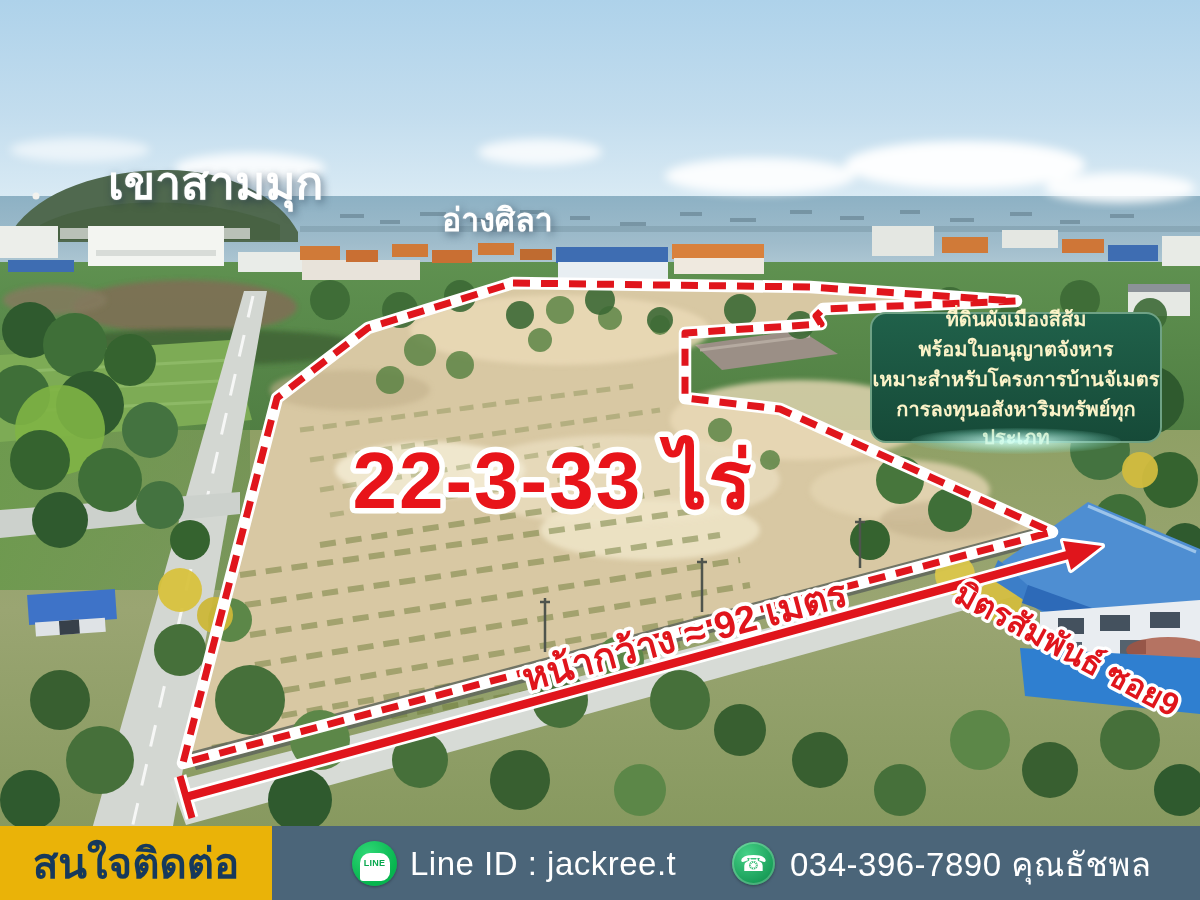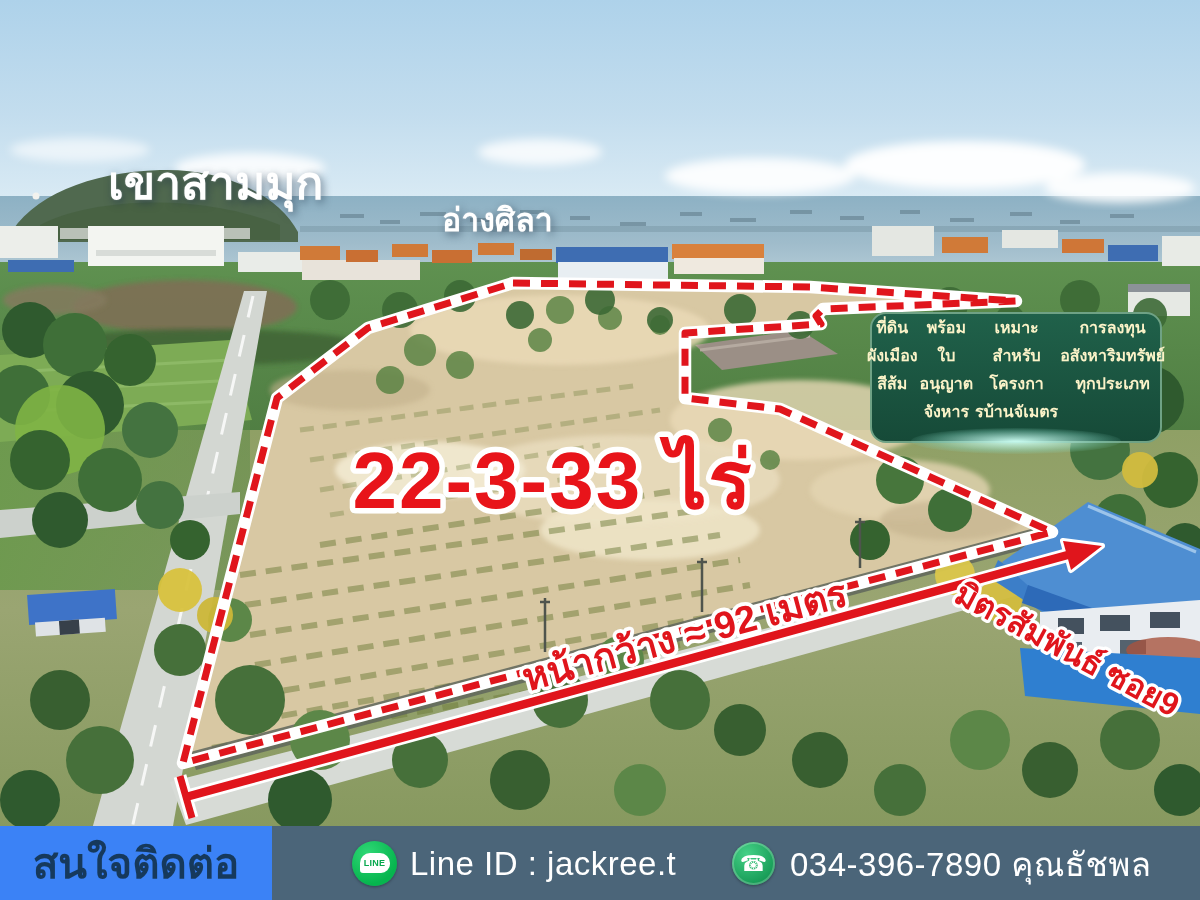--- a/index.html
+++ b/index.html
@@ -20,37 +20,37 @@
   svg.overlay{position:absolute;left:0;top:0;z-index:3;}
   
   .geo-label{position:absolute;color:#fff;font-weight:bold;z-index:4;
        text-shadow:2px 3px 9px rgba(30,50,70,.65),0 0 2px rgba(255,255,255,.4);}
   .geo-hill{left:108px;top:146px;font-size:46px;text-align:right;}
   .geo-bay{left:442px;top:194px;font-size:32px;}
   
   .info-box{position:absolute;left:870px;top:312px;width:292px;height:131px;z-index:5;
        background:linear-gradient(#20614a,#164a38);
        border:2.5px solid #6fa285;border-radius:16px;
-       display:flex;flex-direction:row;justify-content:center;gap:2px;
-       text-align:center;color:#fbf3c8;font-size:16px;line-height:28px;font-weight:bold;}
+       display:flex;flex-direction:column;justify-content:center;gap:2px;
+       text-align:center;color:#fbf3c8;font-size:20px;line-height:28px;font-weight:bold;}
   .info-box .glow{position:absolute;left:50%;bottom:-13px;width:210px;height:26px;
        transform:translateX(-50%);border-radius:50%;
        background:radial-gradient(ellipse at center,rgba(205,255,244,.95),rgba(140,220,200,.35) 55%,transparent 75%);}
   
   .footer{position:absolute;left:0;bottom:0;width:1200px;height:74px;background:#4b6579;z-index:10;}
-  .footer-left{position:absolute;left:0;top:0;width:272px;height:74px;background:#3b82f6;
+  .footer-left{position:absolute;left:0;top:0;width:272px;height:74px;background:#eab308;
        display:flex;align-items:center;justify-content:center;
        color:#16395c;font-size:42px;font-weight:bold;}
   .footer-text{position:absolute;top:0;height:76px;display:flex;align-items:center;
        color:#fff;font-size:33px;font-weight:500;letter-spacing:.5px;}
   .ft-line{left:410px;} .ft-phone{left:790px;}
   .line-icon{position:absolute;left:352px;top:15px;width:45px;height:45px;border-radius:50%;
        background:radial-gradient(circle at 35% 28%,#2fd876,#06b54e 70%);
        box-shadow:0 1px 3px rgba(0,0,0,.35);}
-  .line-bubble{display:block;width:30px;height:20px;margin:12px auto 0;background:#fff;
+  .line-bubble{display:block;width:30px;height:28px;margin:12px auto 0;background:#fff;
        border-radius:10px 10px 9px 3px;color:#08a84e;font-size:9px;font-weight:bold;
        text-align:center;line-height:20px;letter-spacing:.3px;}
   .phone-icon{position:absolute;left:732px;top:16px;width:43px;height:43px;border-radius:50%;
        background:radial-gradient(circle at 35% 28%,#45d187,#169a55 75%);
        box-shadow:inset 0 0 0 2px rgba(255,255,255,.22),0 1px 3px rgba(0,0,0,.35);
        display:flex;align-items:center;justify-content:center;}
   .phone-glyph{color:#fff;font-size:22px;line-height:1;font-family:"DejaVu Sans",sans-serif;}
 </style>
 </head>
 <body>

